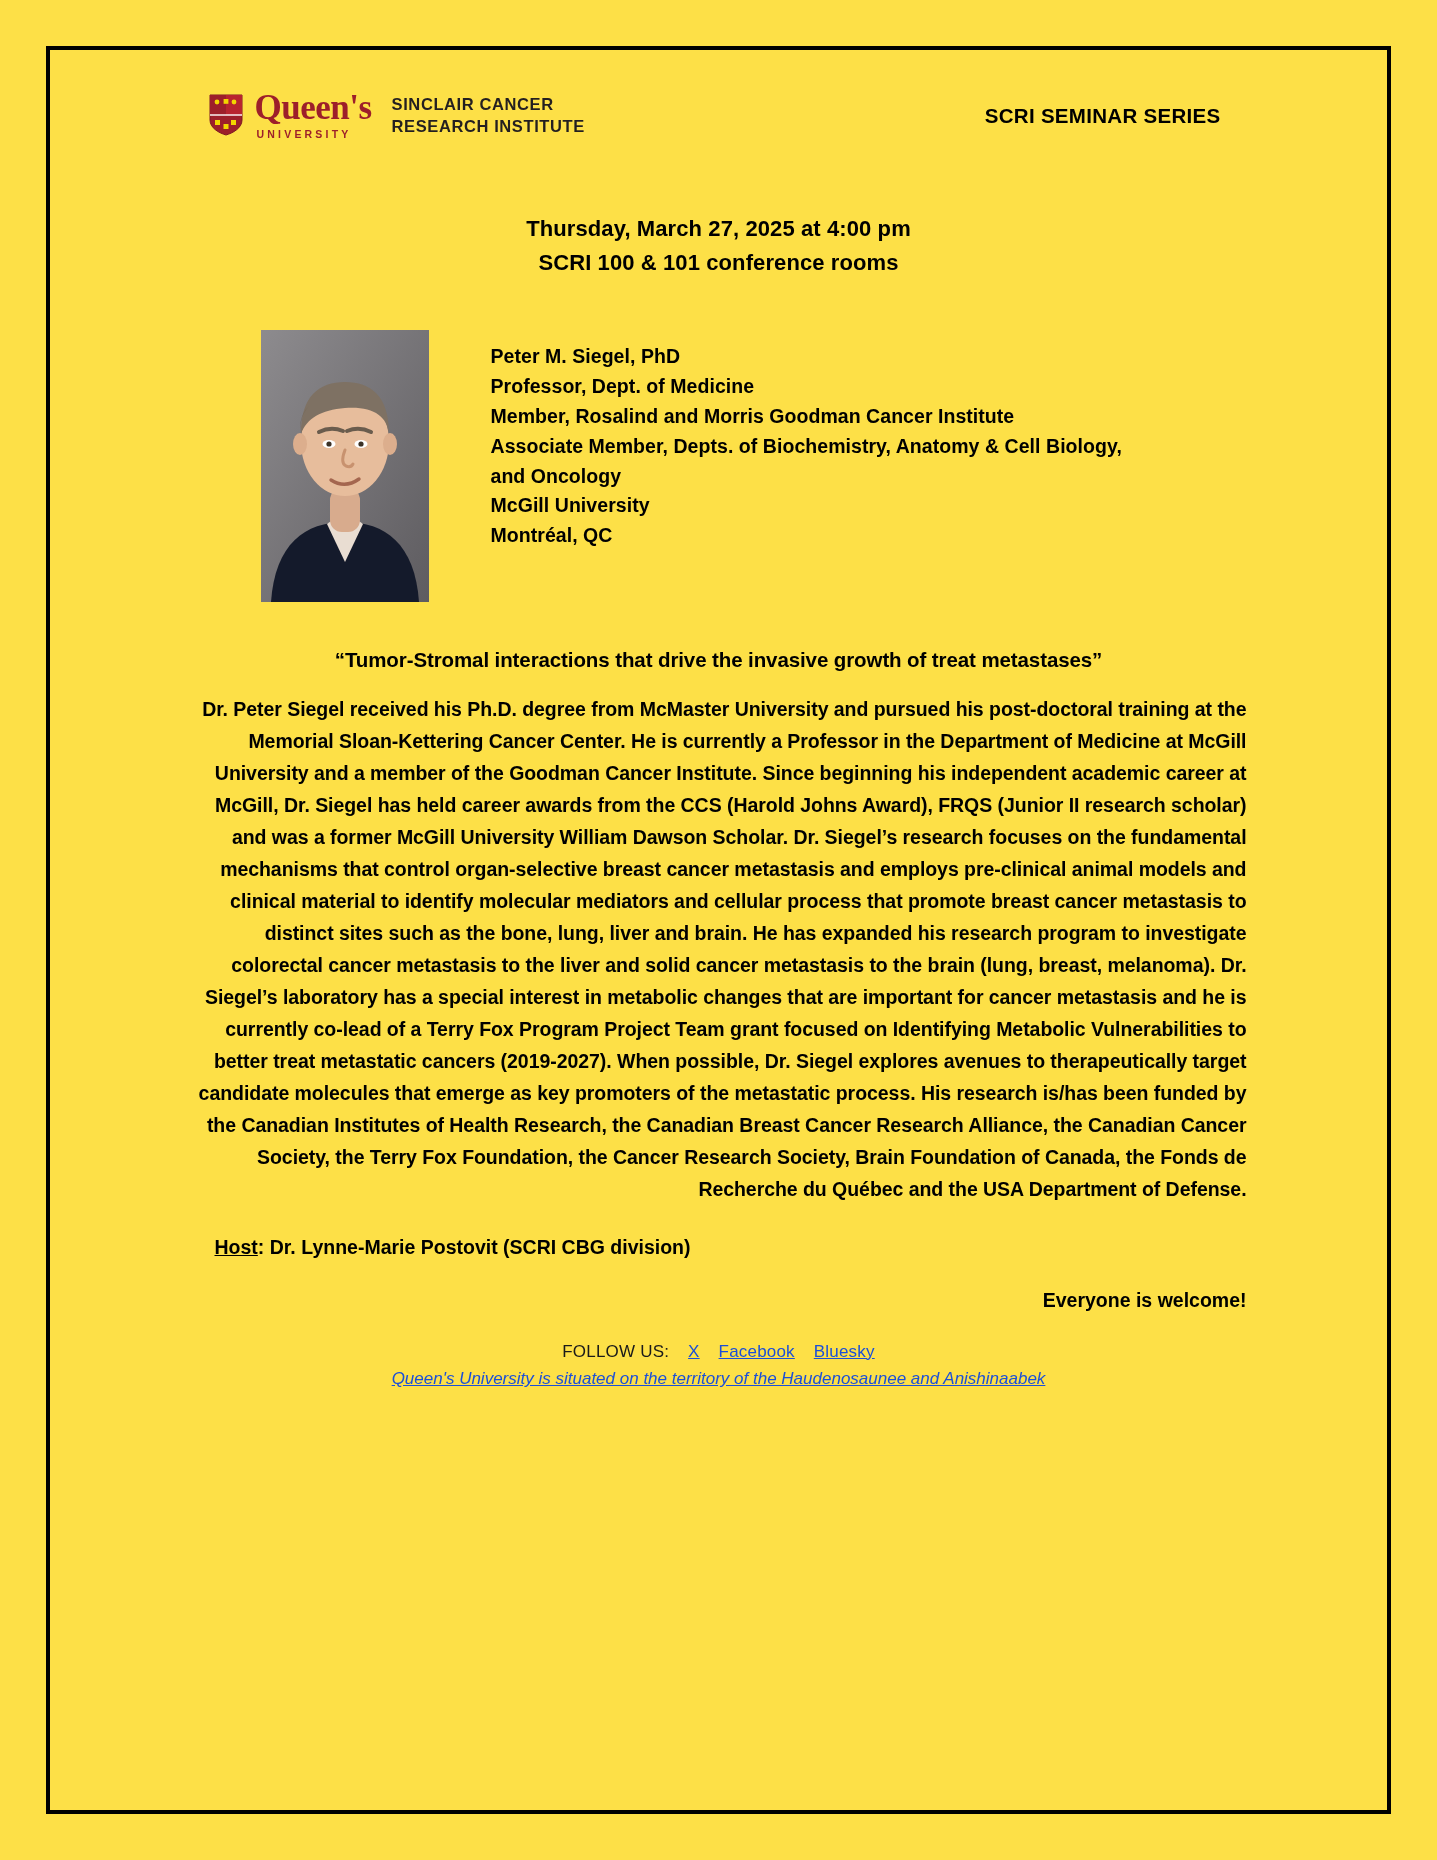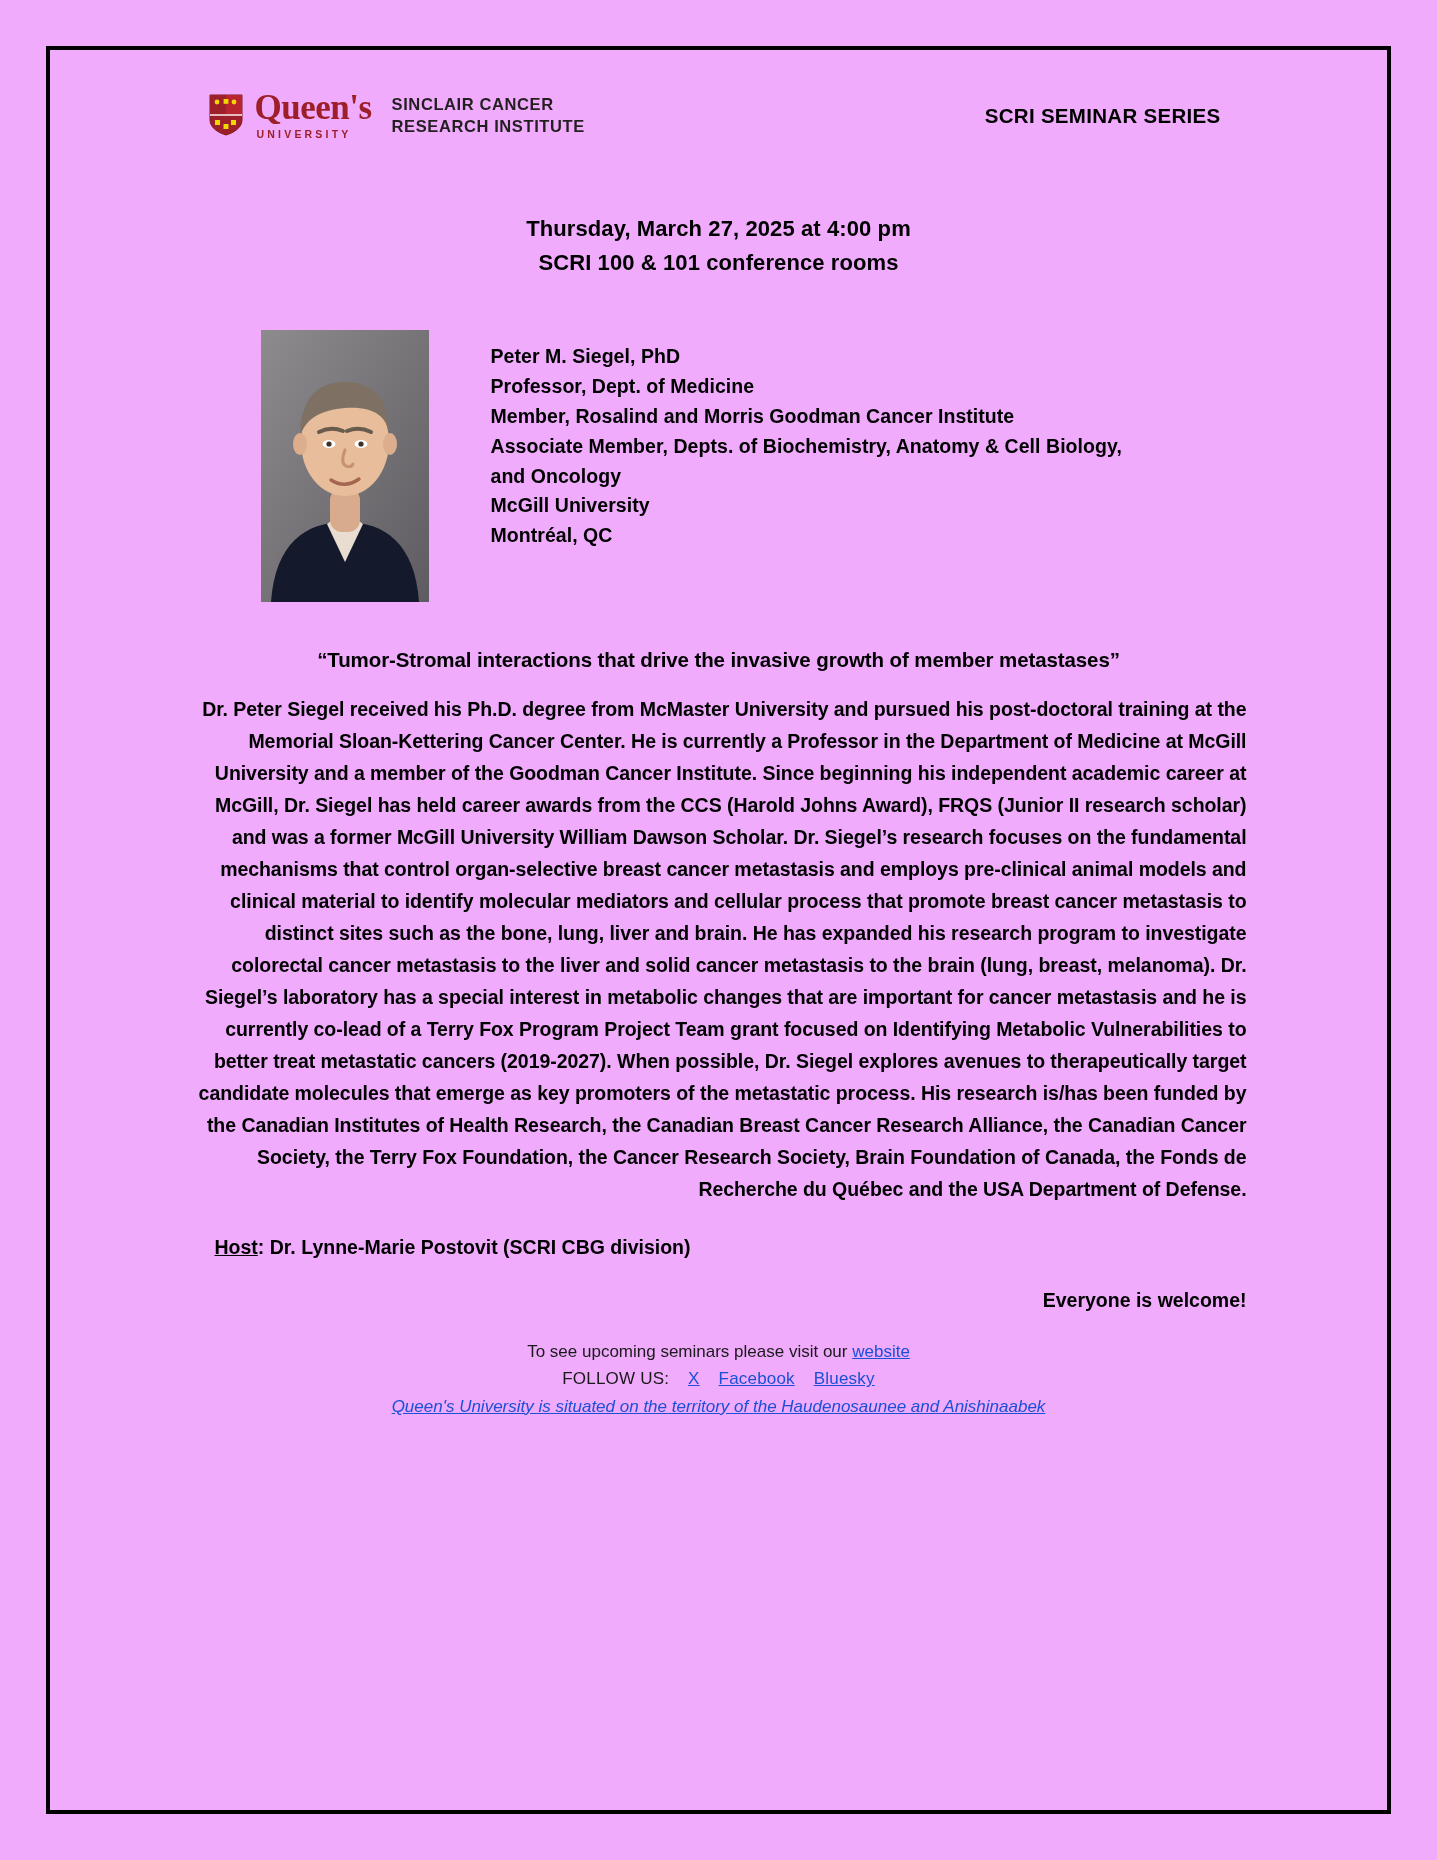--- a/index.html
+++ b/index.html
@@ -11,21 +11,21 @@
     width: 1437px;
     height: 1860px;
     font-family: "Liberation Sans", sans-serif;
     color: #000000;
     overflow: hidden;
   }
   .page {
     position: relative;
     width: 1437px;
     height: 1860px;
-    background: #f0abfc;
+    background: #fde047;
     box-sizing: border-box;
     padding: 46px 44px;
   }
   .border-frame {
     position: absolute;
     left: 46px;
     top: 46px;
     right: 46px;
     bottom: 46px;
     border: 4px solid #000000;
@@ -274,34 +274,31 @@
         <div>Peter M. Siegel, PhD</div>
         <div>Professor, Dept. of Medicine</div>
         <div>Member, Rosalind and Morris Goodman Cancer Institute</div>
         <div>Associate Member, Depts. of Biochemistry, Anatomy &amp; Cell Biology,</div>
         <div>and Oncology</div>
         <div>McGill University</div>
         <div>Montréal, QC</div>
       </div>
     </div>
 
-    <div class="talk-title">“Tumor-Stromal interactions that drive the invasive growth of member metastases”</div>
+    <div class="talk-title">“Tumor-Stromal interactions that drive the invasive growth of treat metastases”</div>
 
     <div class="bio">Dr. Peter Siegel received his Ph.D. degree from McMaster University and pursued his post-doctoral training at the Memorial Sloan-Kettering Cancer Center. He is currently a Professor in the Department of Medicine at McGill University and a member of the Goodman Cancer Institute. Since beginning his independent academic career at McGill, Dr. Siegel has held career awards from the CCS (Harold Johns Award), FRQS (Junior II research scholar) and was a former McGill University William Dawson Scholar. Dr. Siegel’s research focuses on the fundamental mechanisms that control organ-selective breast cancer metastasis and employs pre-clinical animal models and clinical material to identify molecular mediators and cellular process that promote breast cancer metastasis to distinct sites such as the bone, lung, liver and brain. He has expanded his research program to investigate colorectal cancer metastasis to the liver and solid cancer metastasis to the brain (lung, breast, melanoma). Dr. Siegel’s laboratory has a special interest in metabolic changes that are important for cancer metastasis and he is currently co-lead of a Terry Fox Program Project Team grant focused on Identifying Metabolic Vulnerabilities to better treat metastatic cancers (2019-2027). When possible, Dr. Siegel explores avenues to therapeutically target candidate molecules that emerge as key promoters of the metastatic process. His research is/has been funded by the Canadian Institutes of Health Research, the Canadian Breast Cancer Research Alliance, the Canadian Cancer Society, the Terry Fox Foundation, the Cancer Research Society, Brain Foundation of Canada, the Fonds de Recherche du Québec and the USA Department of Defense.</div>
 
     <div class="host">
       <u>Host</u><span>: </span><span>Dr. Lynne-Marie Postovit (SCRI CBG division)</span>
     </div>
 
     <div class="welcome">Everyone is welcome!</div>
 
     <div class="footer">
-      <div>
-        <span>To see upcoming seminars please visit our </span><span class="link">website</span>
-      </div>
       <div class="follow">
         <span>FOLLOW US:</span>
         <span class="sep"></span><span class="link">X</span>
         <span class="sep"></span><span class="link">Facebook</span>
         <span class="sep"></span><span class="link">Bluesky</span>
       </div>
       <div>
         <span class="land">Queen's University is situated on the territory of the Haudenosaunee and Anishinaabek</span>
       </div>
     </div>

